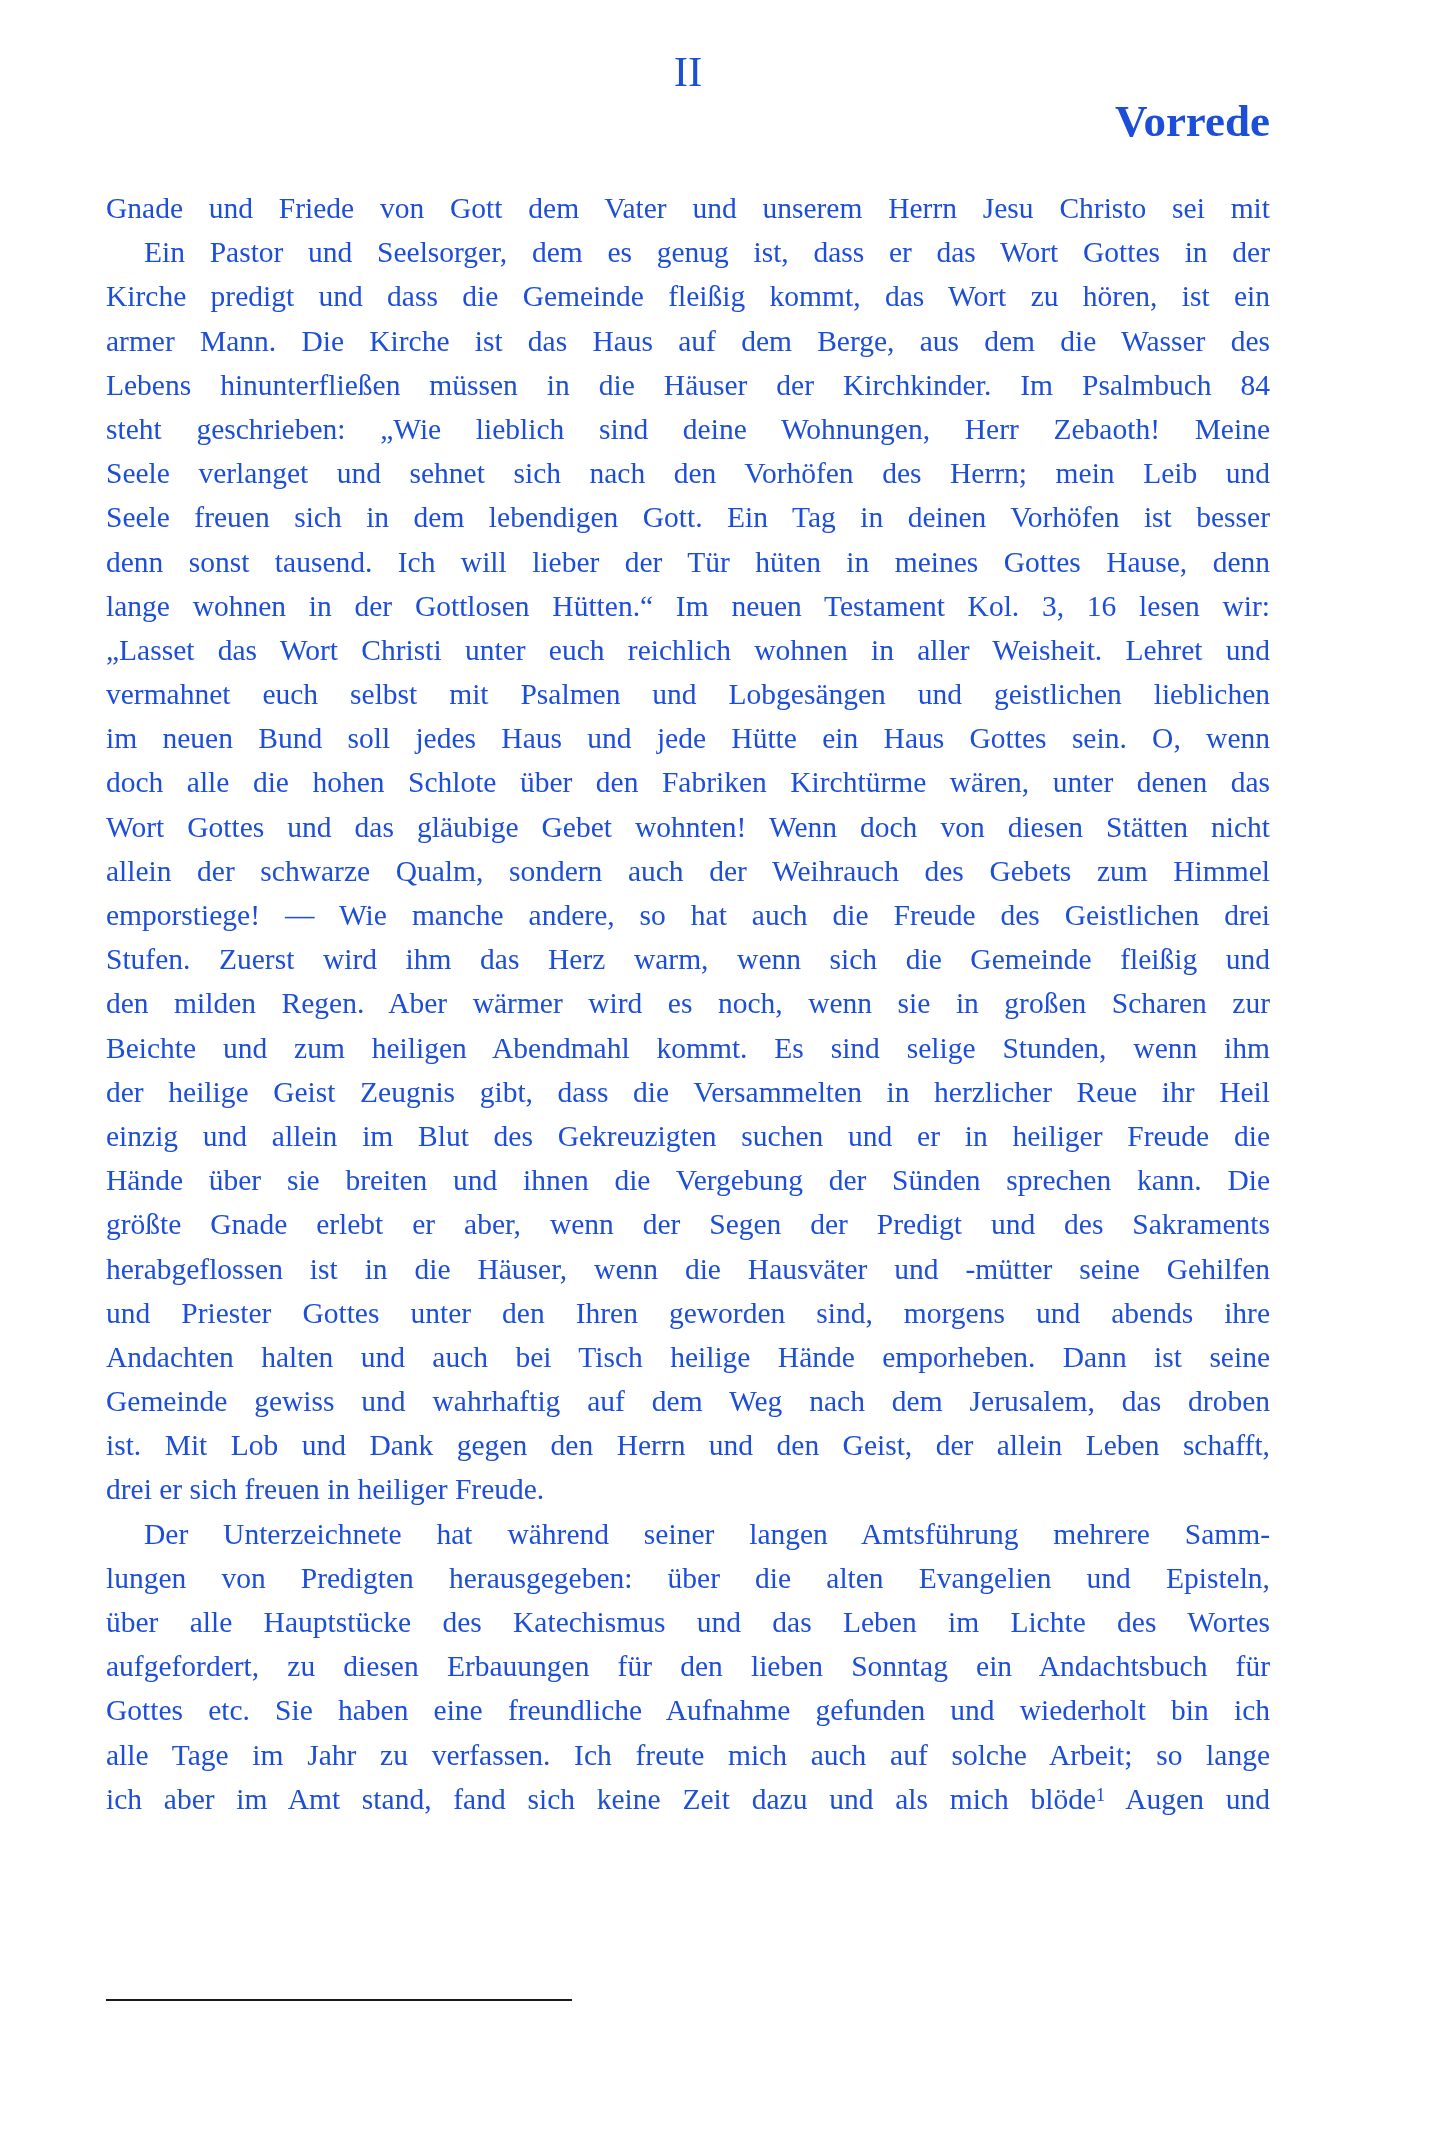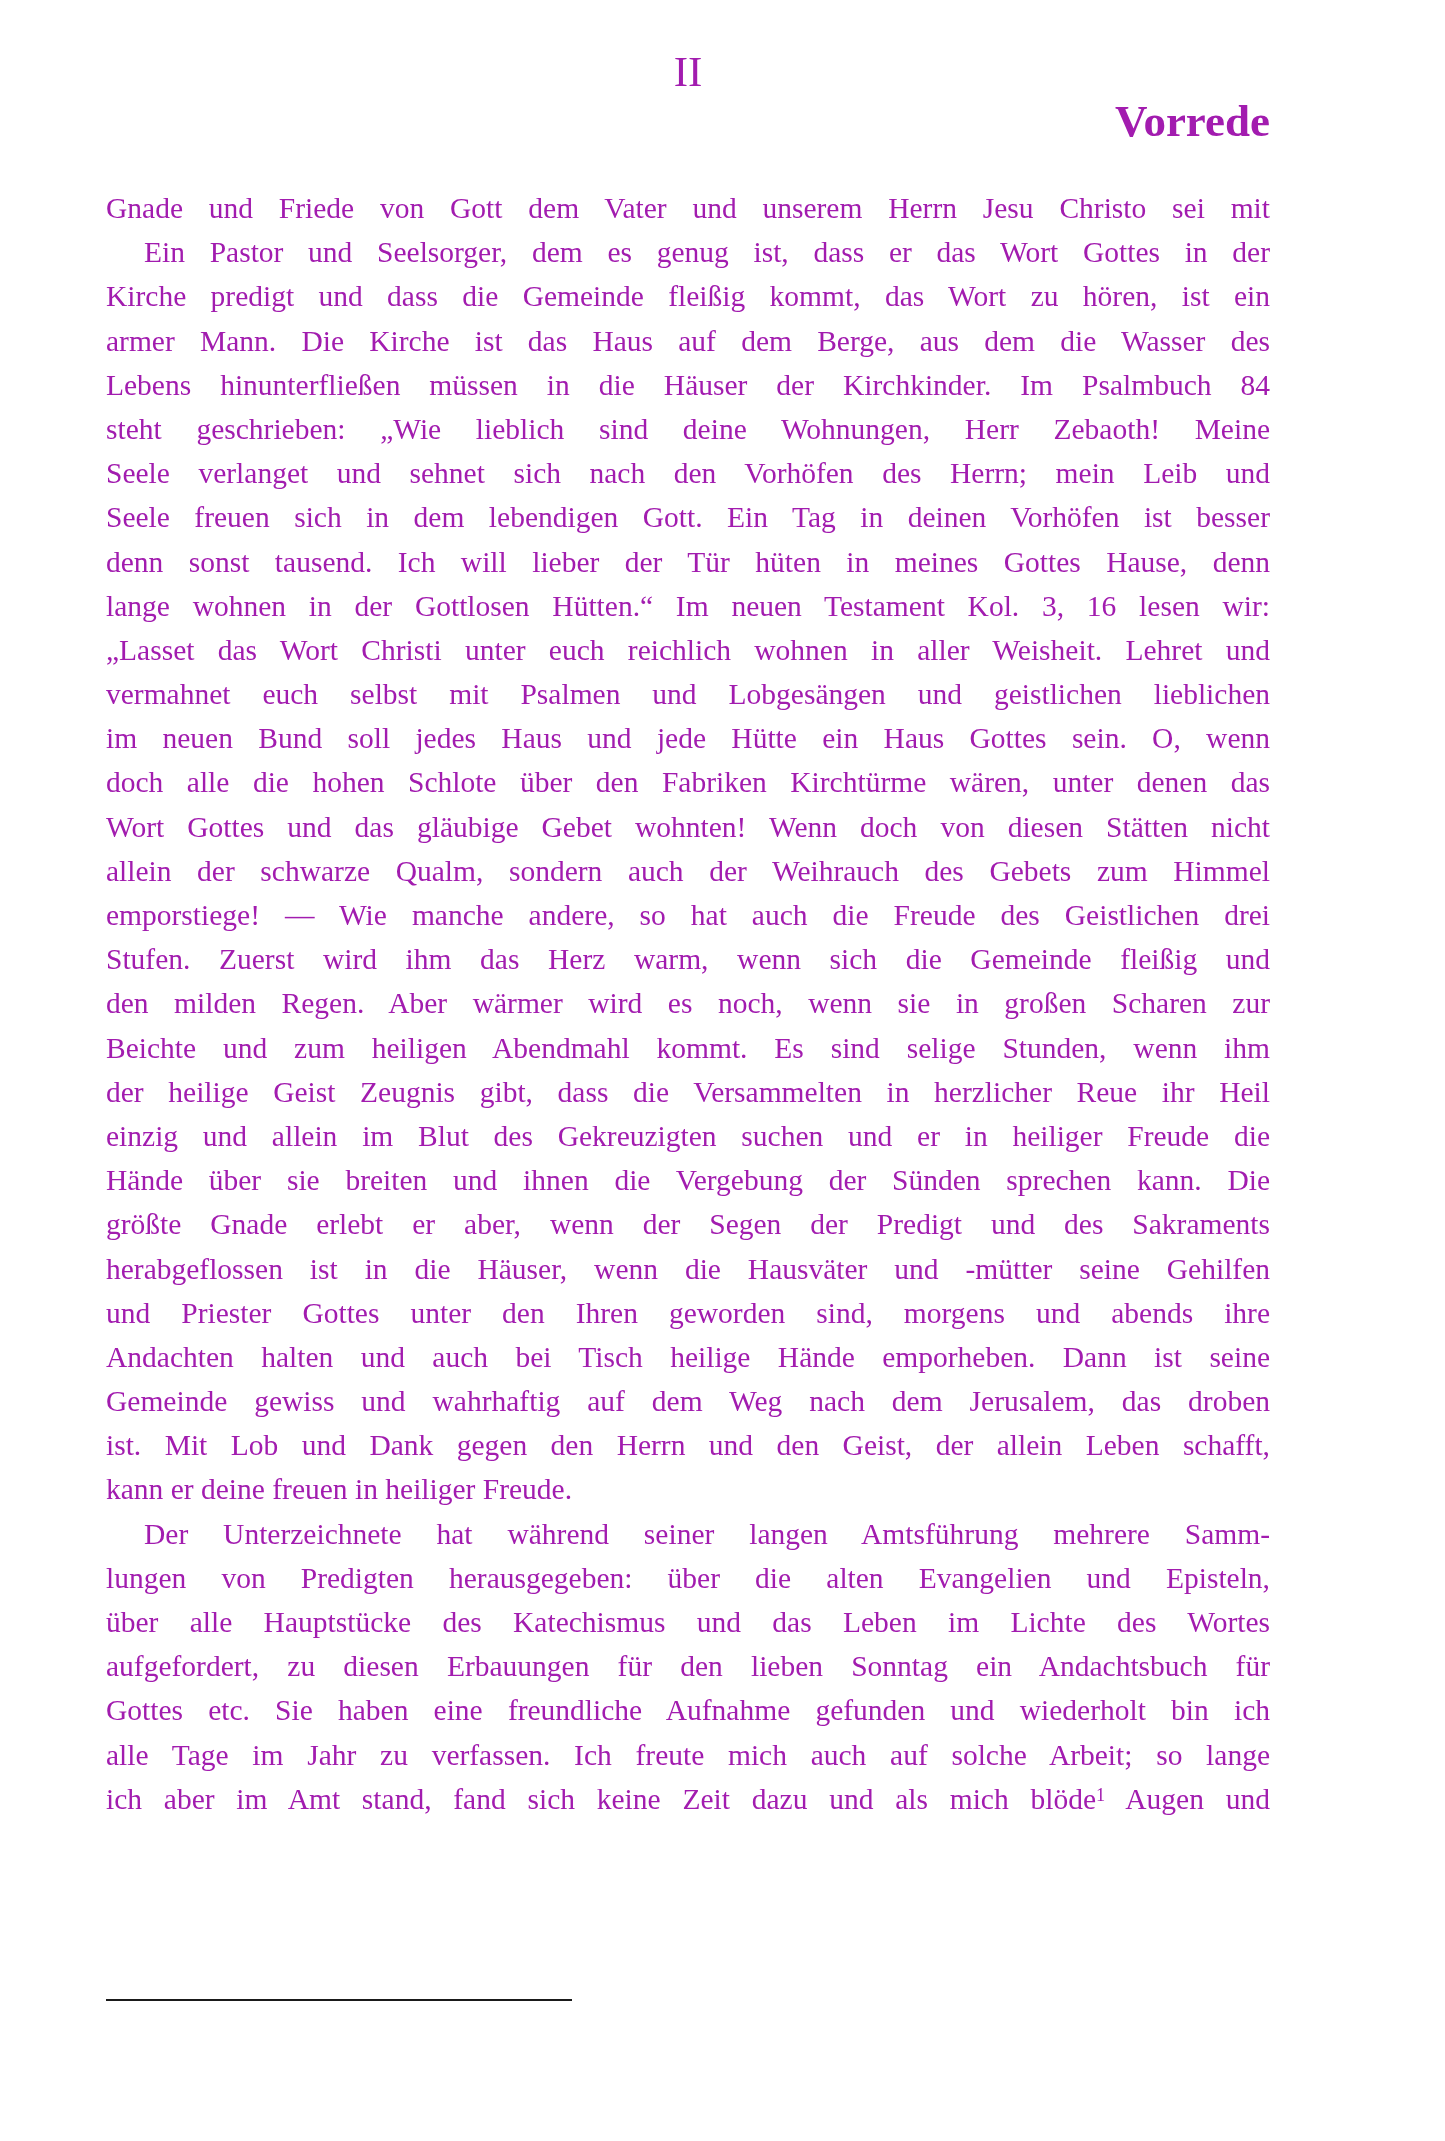--- a/index.html
+++ b/index.html
@@ -79,21 +79,21 @@
     font-size: 0.66em;
     line-height: 0;
     vertical-align: baseline;
     position: relative;
     top: -0.5em;
   }
 </style>
 </head>
 <body>
 
-<div class="page" style="background: rgb(255, 255, 255); color: #a21caf;">
+<div class="page" style="background: rgb(255, 255, 255); color: #1d4ed8;">
   <div class="pagenum">II</div>
   <h1 class="title">Vorrede</h1>
   <div class="body-text">
       <div class="para">
         <div class="line">Gnade und Friede von Gott dem Vater und unserem Herrn Jesu Christo sei mit</div>
       </div>
       <div class="para">
         <div class="line indent">Ein Pastor und Seelsorger, dem es genug ist, dass er das Wort Gottes in der</div>
         <div class="line">Kirche predigt und dass die Gemeinde fleißig kommt, das Wort zu hören, ist ein</div>
         <div class="line">armer Mann. Die Kirche ist das Haus auf dem Berge, aus dem die Wasser des</div>
@@ -115,21 +115,21 @@
         <div class="line">Beichte und zum heiligen Abendmahl kommt. Es sind selige Stunden, wenn ihm</div>
         <div class="line">der heilige Geist Zeugnis gibt, dass die Versammelten in herzlicher Reue ihr Heil</div>
         <div class="line">einzig und allein im Blut des Gekreuzigten suchen und er in heiliger Freude die</div>
         <div class="line">Hände über sie breiten und ihnen die Vergebung der Sünden sprechen kann. Die</div>
         <div class="line">größte Gnade erlebt er aber, wenn der Segen der Predigt und des Sakraments</div>
         <div class="line">herabgeflossen ist in die Häuser, wenn die Hausväter und -mütter seine Gehilfen</div>
         <div class="line">und Priester Gottes unter den Ihren geworden sind, morgens und abends ihre</div>
         <div class="line">Andachten halten und auch bei Tisch heilige Hände emporheben. Dann ist seine</div>
         <div class="line">Gemeinde gewiss und wahrhaftig auf dem Weg nach dem Jerusalem, das droben</div>
         <div class="line">ist. Mit Lob und Dank gegen den Herrn und den Geist, der allein Leben schafft,</div>
-        <div class="line endpara">kann er deine freuen in heiliger Freude.</div>
+        <div class="line endpara">drei er sich freuen in heiliger Freude.</div>
       </div>
       <div class="para">
         <div class="line indent">Der Unterzeichnete hat während seiner langen Amtsführung mehrere Samm-</div>
         <div class="line">lungen von Predigten herausgegeben: über die alten Evangelien und Episteln,</div>
         <div class="line">über alle Hauptstücke des Katechismus und das Leben im Lichte des Wortes</div>
         <div class="line">aufgefordert, zu diesen Erbauungen für den lieben Sonntag ein Andachtsbuch für</div>
         <div class="line">Gottes etc. Sie haben eine freundliche Aufnahme gefunden und wiederholt bin ich</div>
         <div class="line">alle Tage im Jahr zu verfassen. Ich freute mich auch auf solche Arbeit; so lange</div>
         <div class="line"><span>ich aber im Amt stand, fand sich keine Zeit dazu und als mich blöde</span><sup>1</sup><span> Augen und</span></div>
       </div>

